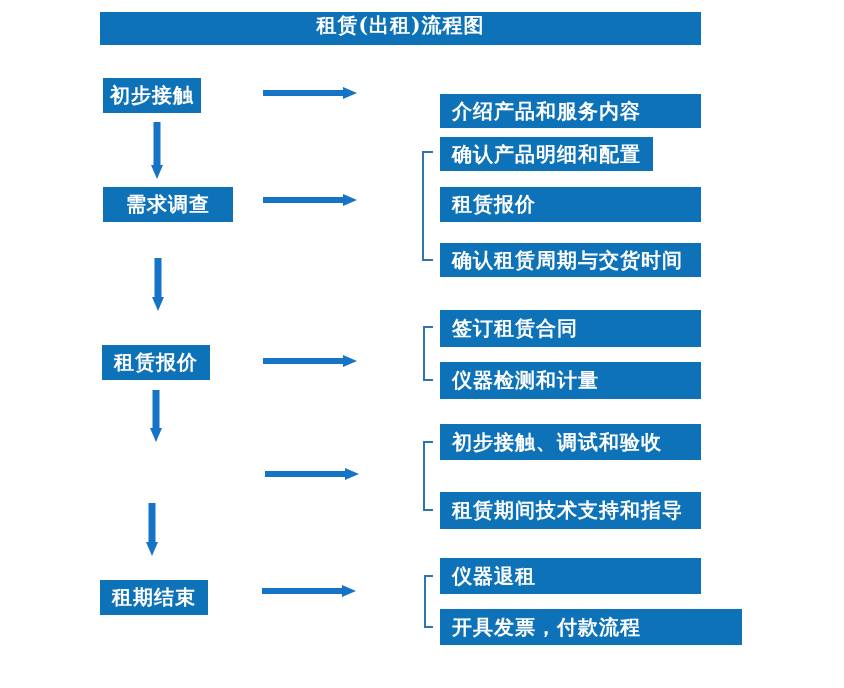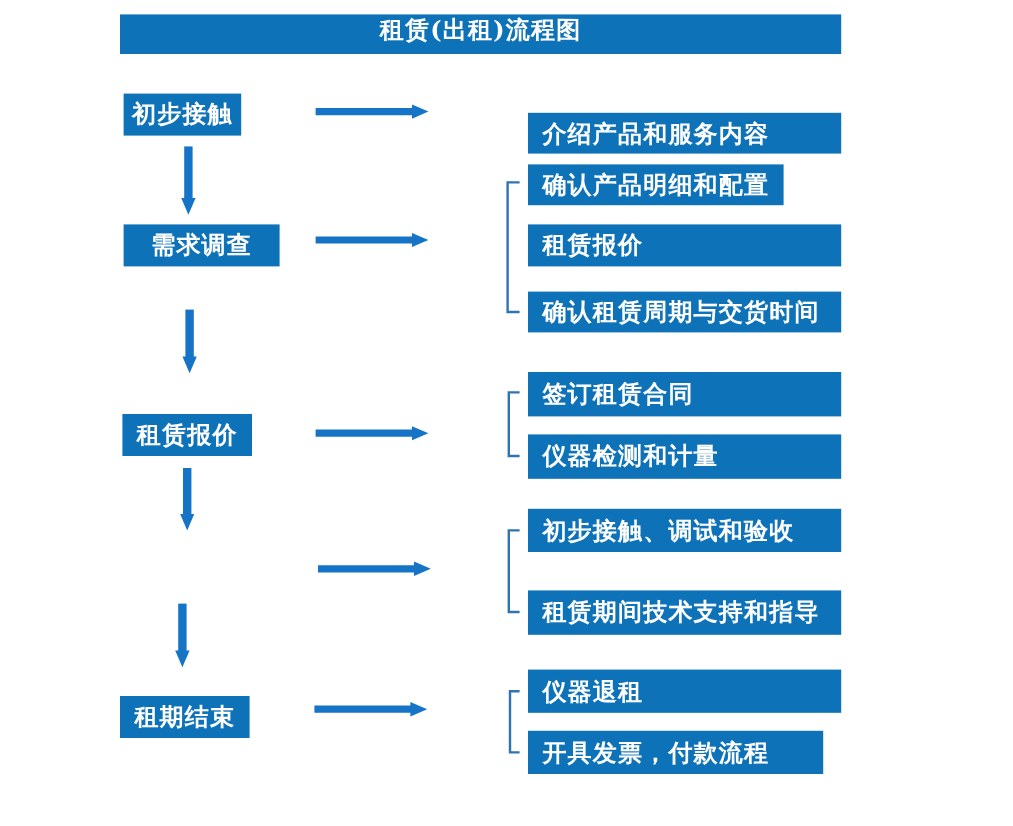--- a/index.html
+++ b/index.html
@@ -86,15 +86,15 @@
   <div class="node right" style="left:440px;top:187px;width:261px;height:35px;">租赁报价</div>
   <div class="node right" style="left:440px;top:243px;width:261px;height:34px;">确认租赁周期与交货时间</div>
 
   <div class="node right" style="left:440px;top:310px;width:261px;height:37px;">签订租赁合同</div>
   <div class="node right" style="left:440px;top:362px;width:261px;height:37px;">仪器检测和计量</div>
 
   <div class="node right" style="left:440px;top:424px;width:261px;height:36px;">初步接触、调试和验收</div>
   <div class="node right" style="left:440px;top:492px;width:261px;height:37px;">租赁期间技术支持和指导</div>
 
   <div class="node right" style="left:440px;top:558px;width:261px;height:36px;">仪器退租</div>
-  <div class="node right" style="left:440px;top:609px;width:246px;height:36px;">开具发票，付款流程</div>
+  <div class="node right" style="left:440px;top:609px;width:302px;height:36px;">开具发票，付款流程</div>
 
 </div>
 
 </body></html>

